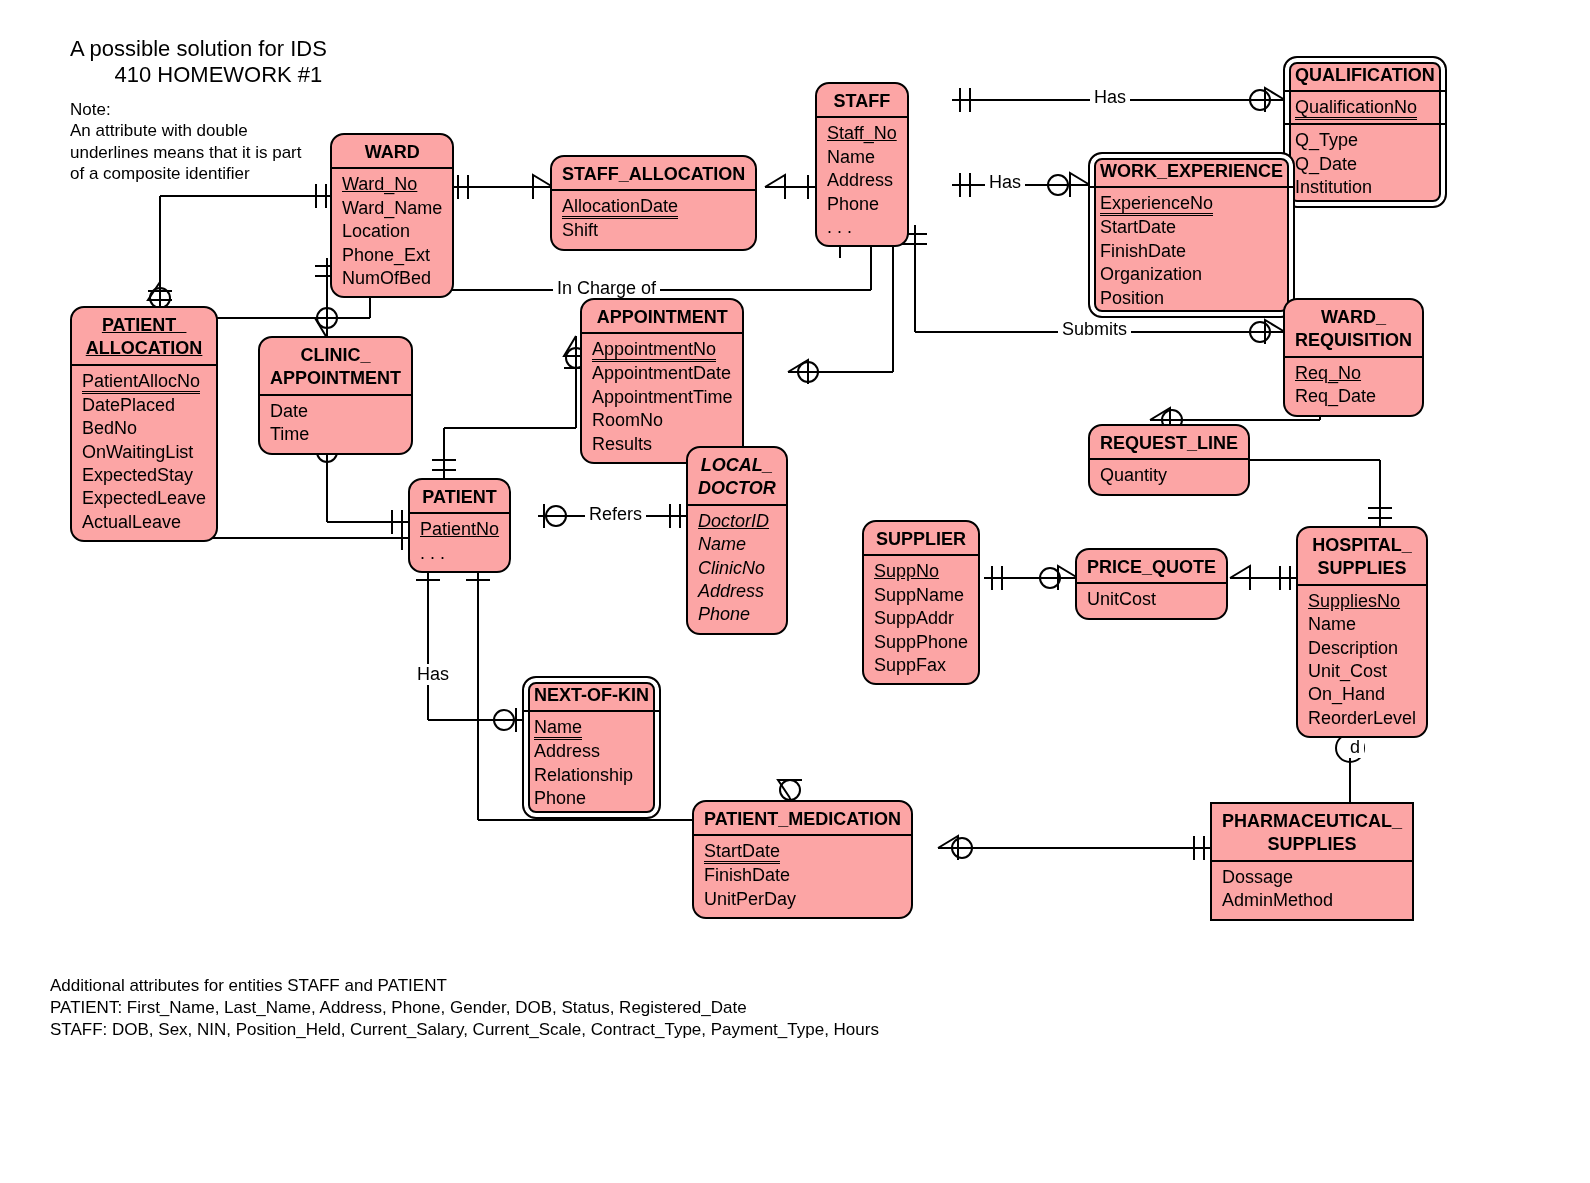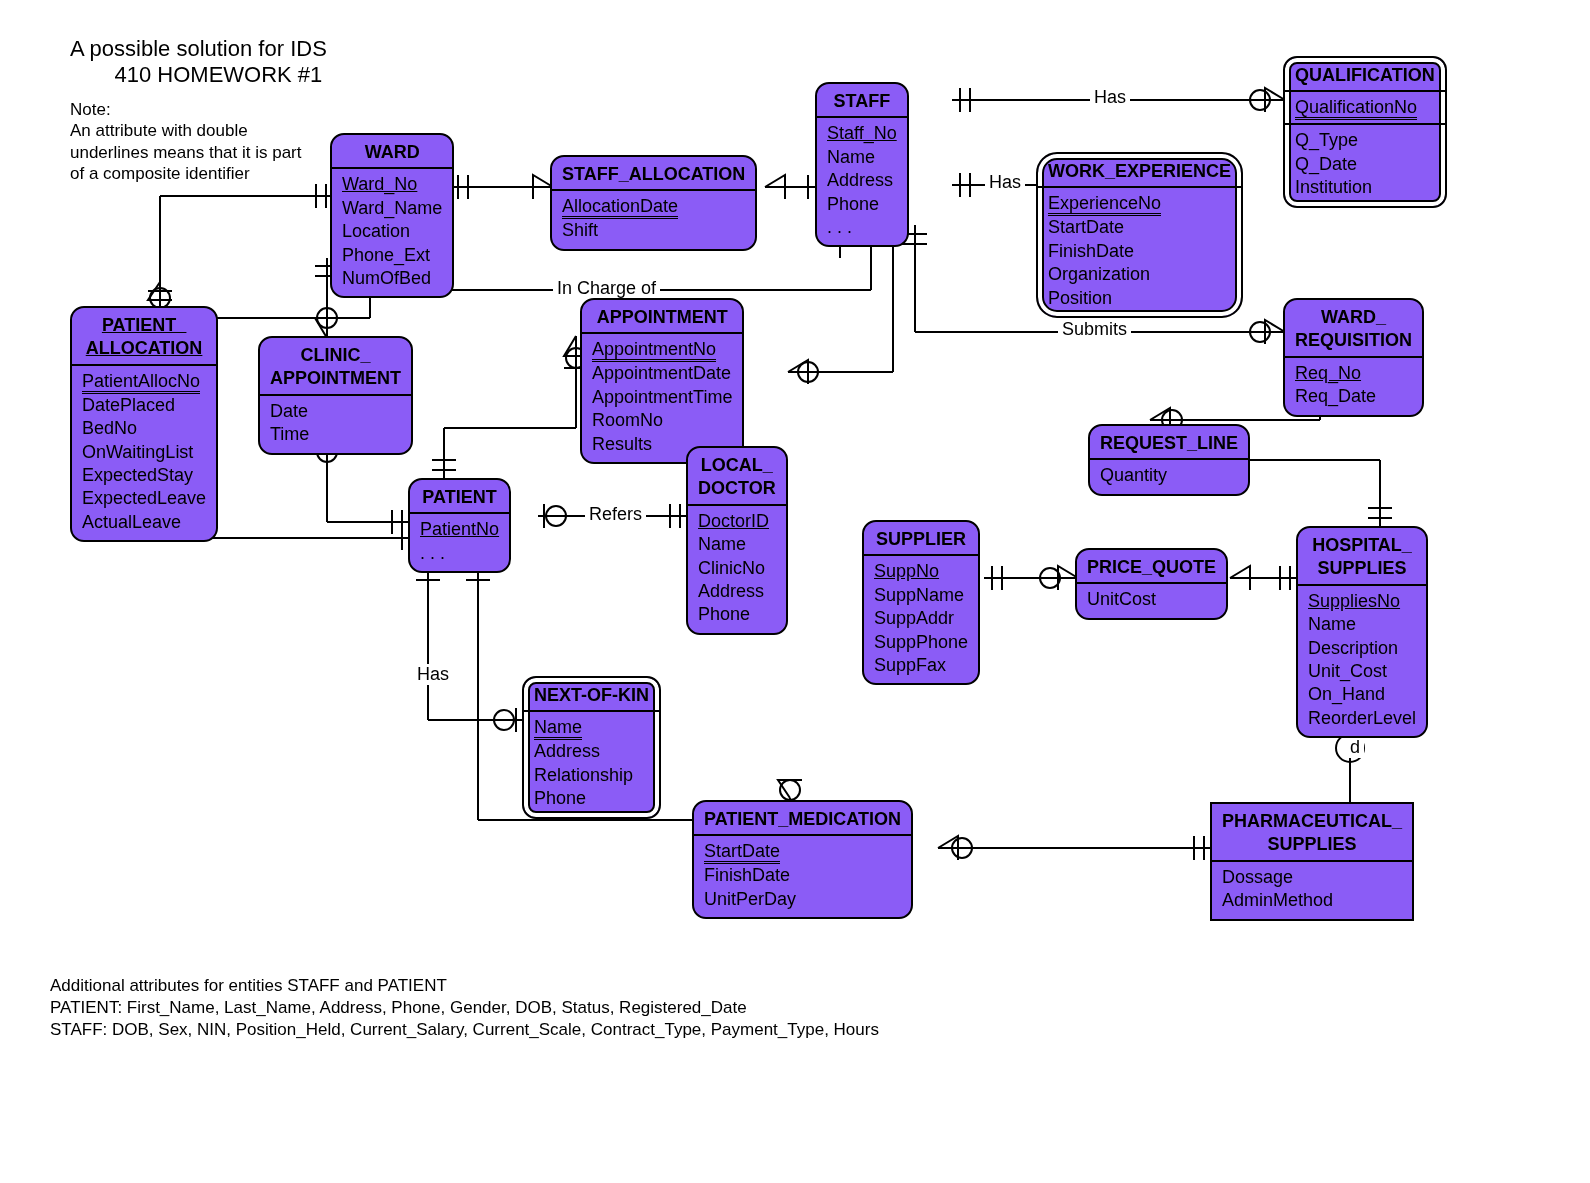--- a/index.html
+++ b/index.html
@@ -24,21 +24,21 @@
 .footer {
   position: absolute;
   font-size: 17px;
   line-height: 1.3;
   margin-top: 45px;
 }
 .entity {
   position: absolute;
   border: 2px solid #000;
   border-radius: 14px;
-  background: #8b5cf6;
+  background: #fca5a5;
   padding: 6px 10px;
   font-size: 18px;
   line-height: 1.3;
 }
 .entity.weak {
   box-shadow: inset 0 0 0 4px #fff, inset 0 0 0 6px #000;
 }
 .entity-name {
   font-weight: bold;
   text-align: center;
@@ -277,21 +277,21 @@
 <div class="entity weak" style="left:1283px; top:56px;">
   <div class="entity-name">QUALIFICATION</div>
   <div class="hr"></div>
   <div class="attr pk dbl"><span class="u">QualificationNo</span></div>
   <div class="hr"></div>
   <div class="attr">Q_Type</div>
   <div class="attr">Q_Date</div>
   <div class="attr">Institution</div>
 </div>
 
-<div class="entity weak" style="left:1036px; top:152px;border-radius:21px;">
+<div class="entity weak" style="left:1088px; top:152px;">
   <div class="entity-name">WORK_EXPERIENCE</div>
   <div class="hr"></div>
   <div class="attr pk dbl"><span class="u">ExperienceNo</span></div>
   <div class="attr">StartDate</div>
   <div class="attr">FinishDate</div>
   <div class="attr">Organization</div>
   <div class="attr">Position</div>
 </div>
 
 <div class="entity" style="left:70px; top:306px;">
@@ -345,21 +345,21 @@
   <div class="attr">Quantity</div>
 </div>
 
 <div class="entity" style="left:408px; top:478px;">
   <div class="entity-name">PATIENT</div>
   <div class="hr"></div>
   <div class="attr pk"><span class="u">PatientNo</span></div>
   <div class="attr">. . .</div>
 </div>
 
-<div class="entity" style="left:686px; top:446px;">
+<div class="entity" style="left:686px; top:446px;font-style:italic;">
   <div class="entity-name">
     <span>LOCAL_</span><br>
     <span>DOCTOR</span>
   </div>
   <div class="hr"></div>
   <div class="attr pk"><span class="u">DoctorID</span></div>
   <div class="attr">Name</div>
   <div class="attr">ClinicNo</div>
   <div class="attr">Address</div>
   <div class="attr">Phone</div>

